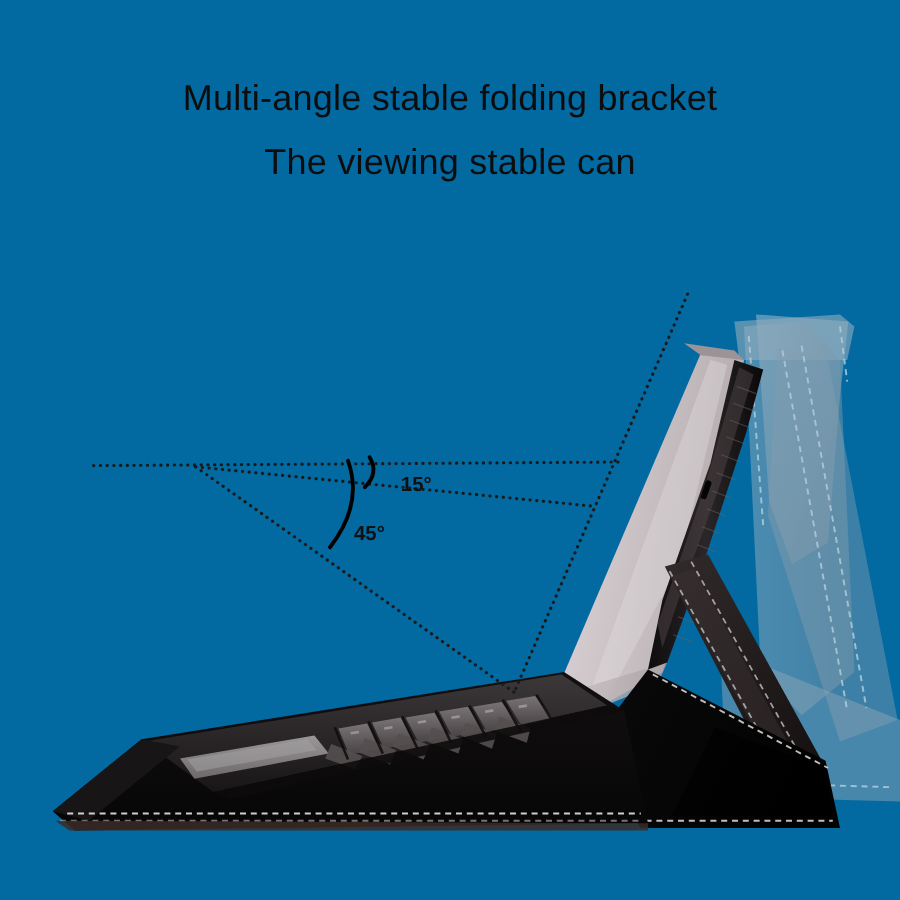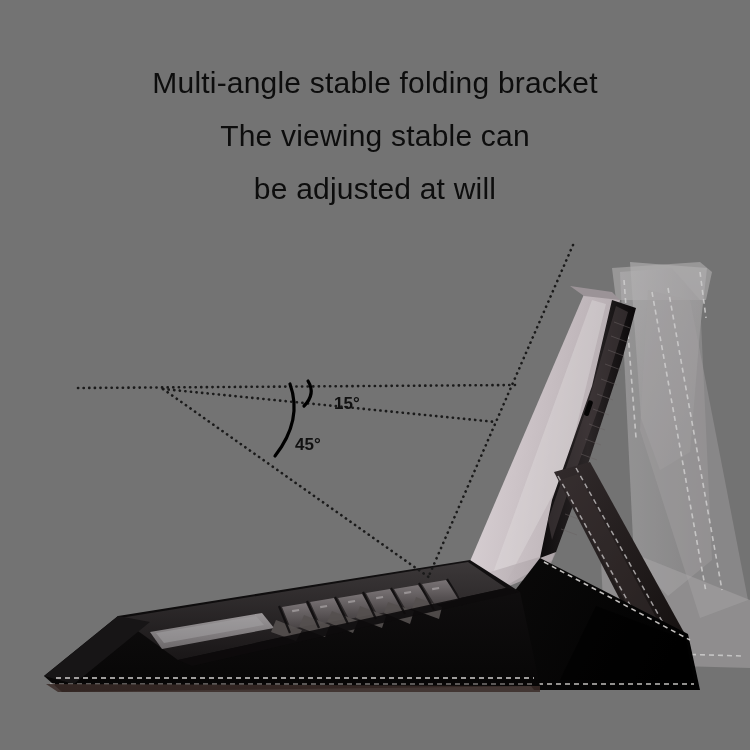--- a/index.html
+++ b/index.html
@@ -1,18 +1,18 @@
 <!DOCTYPE html>
 <html><head>
 <meta charset="utf-8">
 <style>
   html,body{margin:0;padding:0;background:#fff;}
   body{width:750px;height:750px;overflow:hidden;
        font-family:"Liberation Sans",sans-serif;}
-  #stage{position:relative;width:750px;height:750px;background:#737373;overflow:hidden;}
+  #stage{position:relative;width:750px;height:750px;background:#0369a1;overflow:hidden;}
 
   
   #headline{position:absolute;left:0;top:56px;width:750px;text-align:center;
             color:#0d0d0d;font-size:30px;line-height:53px;font-weight:400;
             letter-spacing:.2px;}
   #headline div{white-space:nowrap;}
 
   
   .layer{position:absolute;left:0;top:0;width:750px;height:750px;}
   #photo{z-index:2;}
@@ -21,21 +21,20 @@
   .lbl{font-family:"Liberation Sans",sans-serif;font-weight:bold;font-size:17px;fill:#111;}
 </style>
 </head>
 <body>
 
 <div id="stage">
 
   <div id="headline">
     <div>Multi-angle stable folding bracket</div>
     <div>The viewing stable can</div>
-    <div>be adjusted at will</div>
   </div>
 
   <svg class="layer" id="photo" viewBox="0 0 750 750">
     <defs>
       <linearGradient id="gTabBack" x1="0" y1="0" x2="1" y2="0.25">
         <stop offset="0" stop-color="#ded7da"></stop>
         <stop offset="0.45" stop-color="#cdc4c8"></stop>
         <stop offset="1" stop-color="#b4abaf"></stop>
       </linearGradient>
       <linearGradient id="gTabBack2" x1="0" y1="0" x2="1" y2="0">

